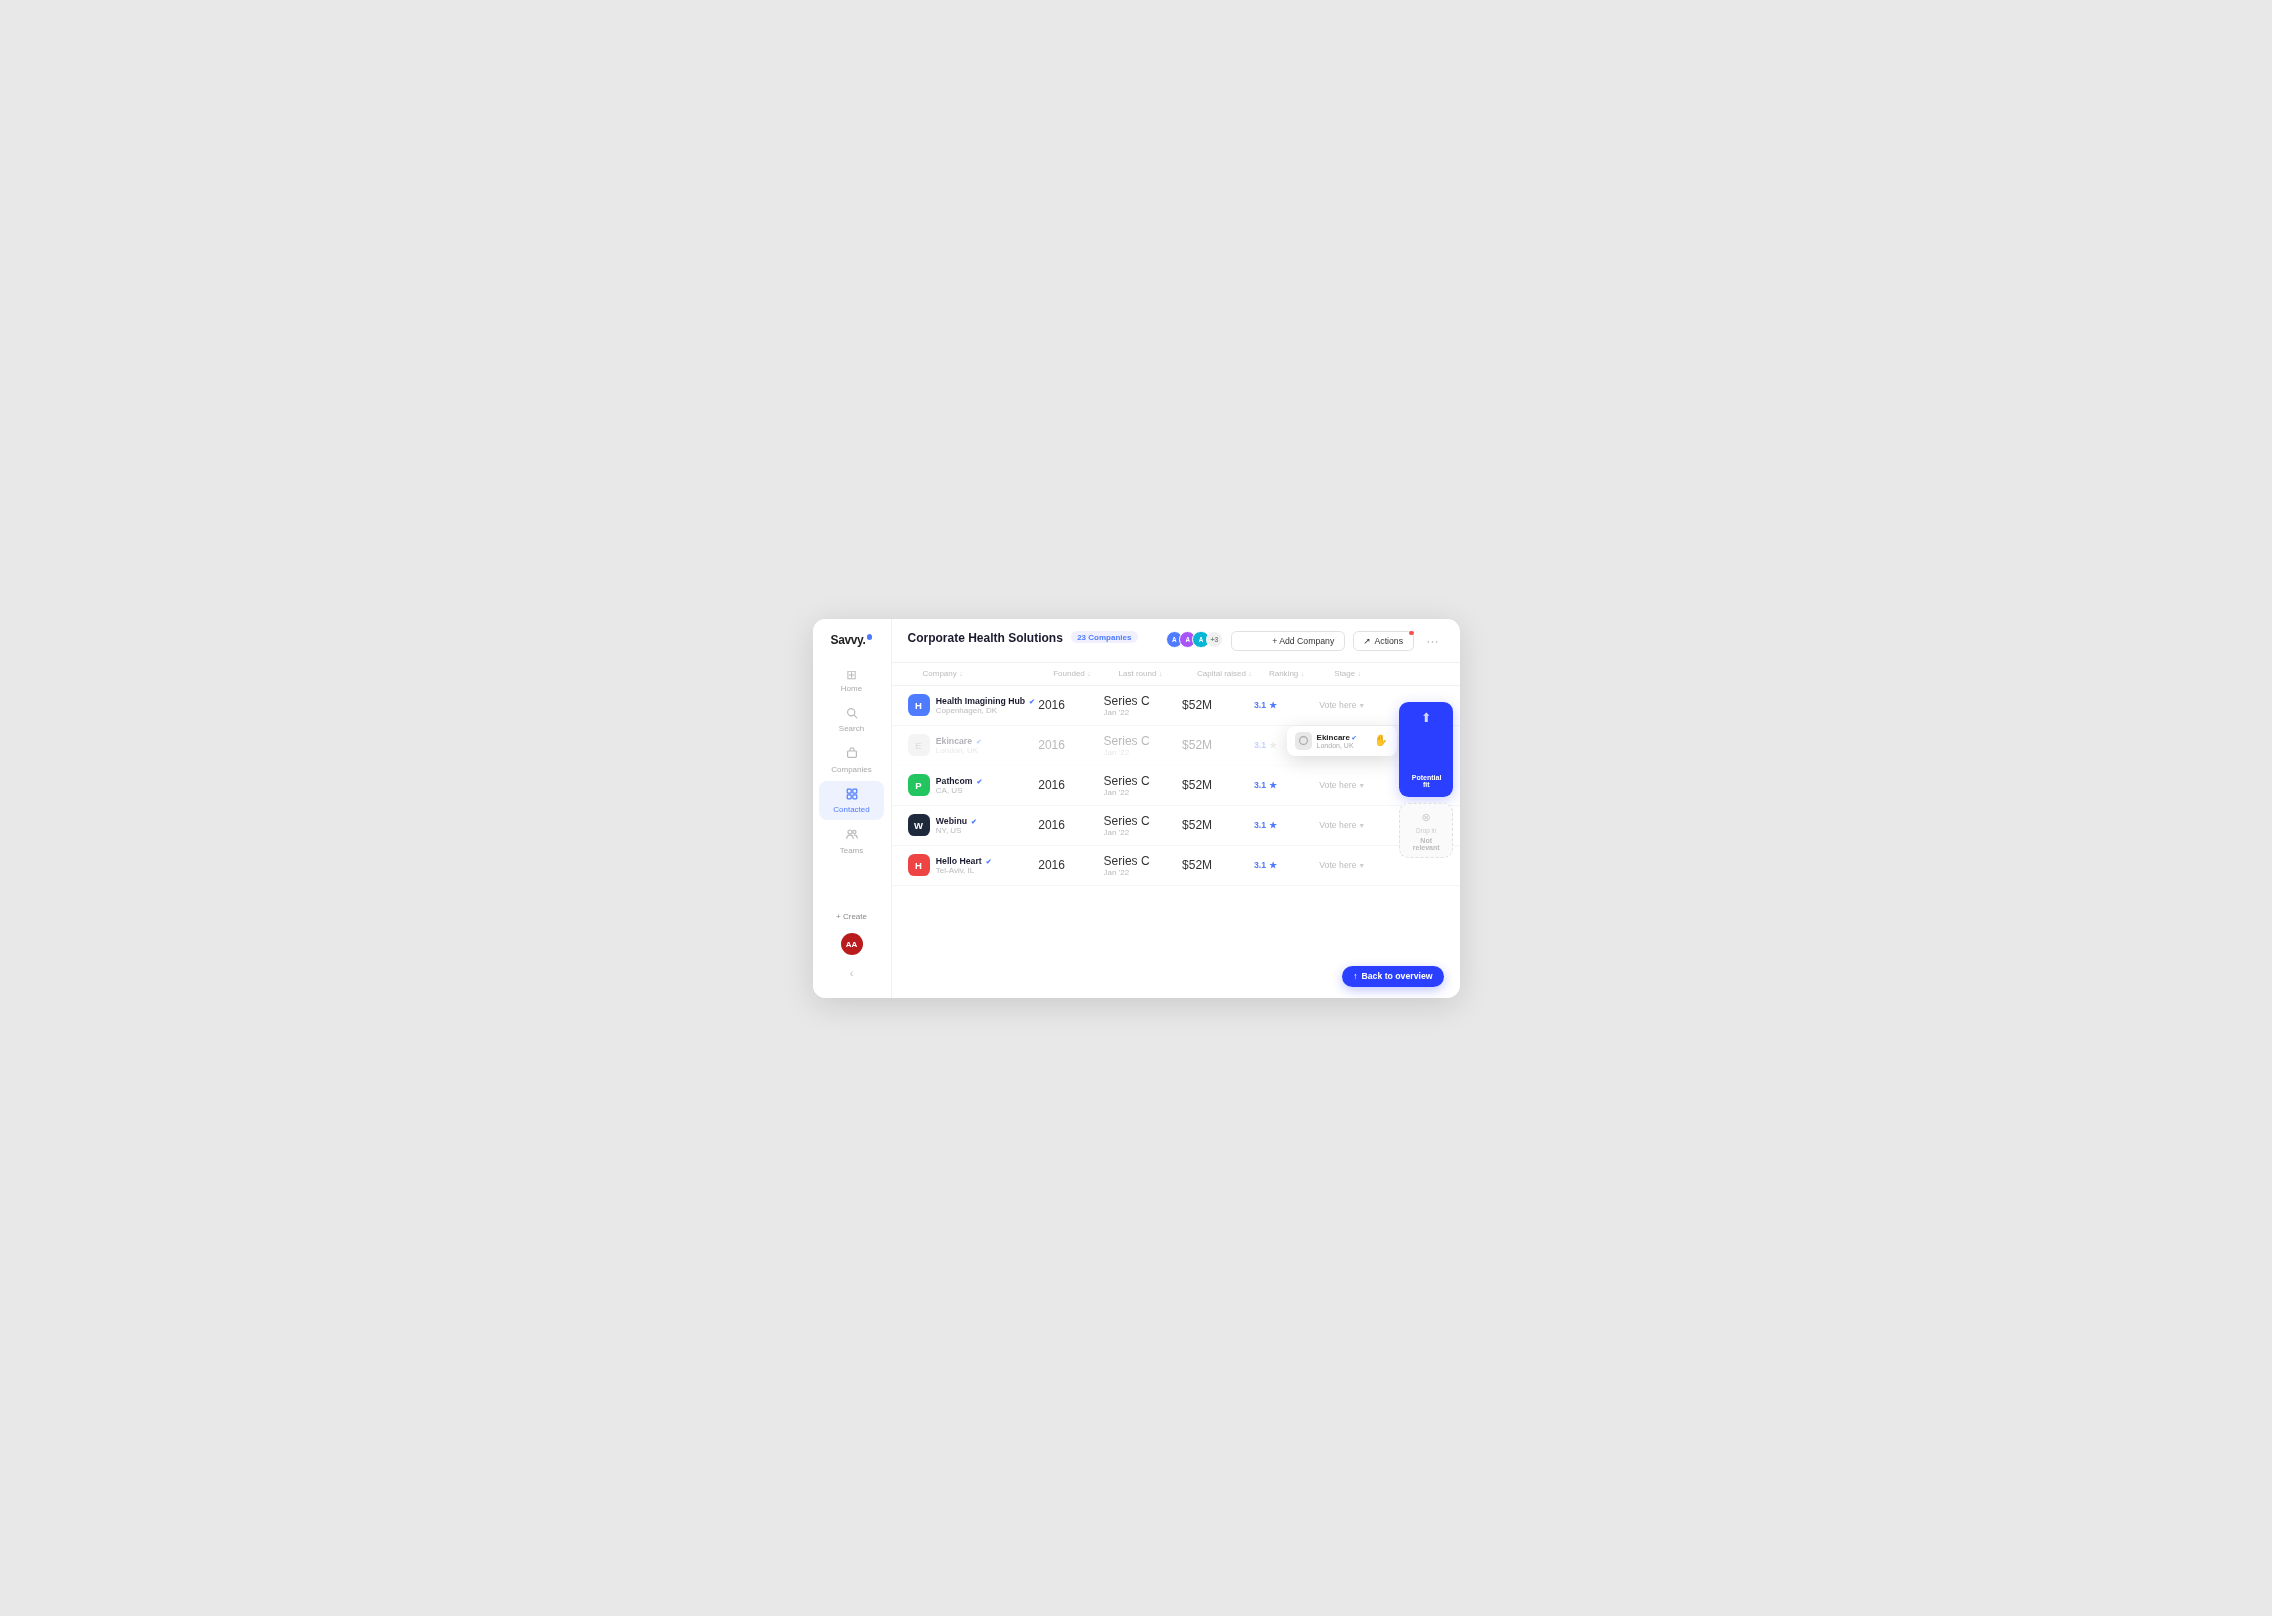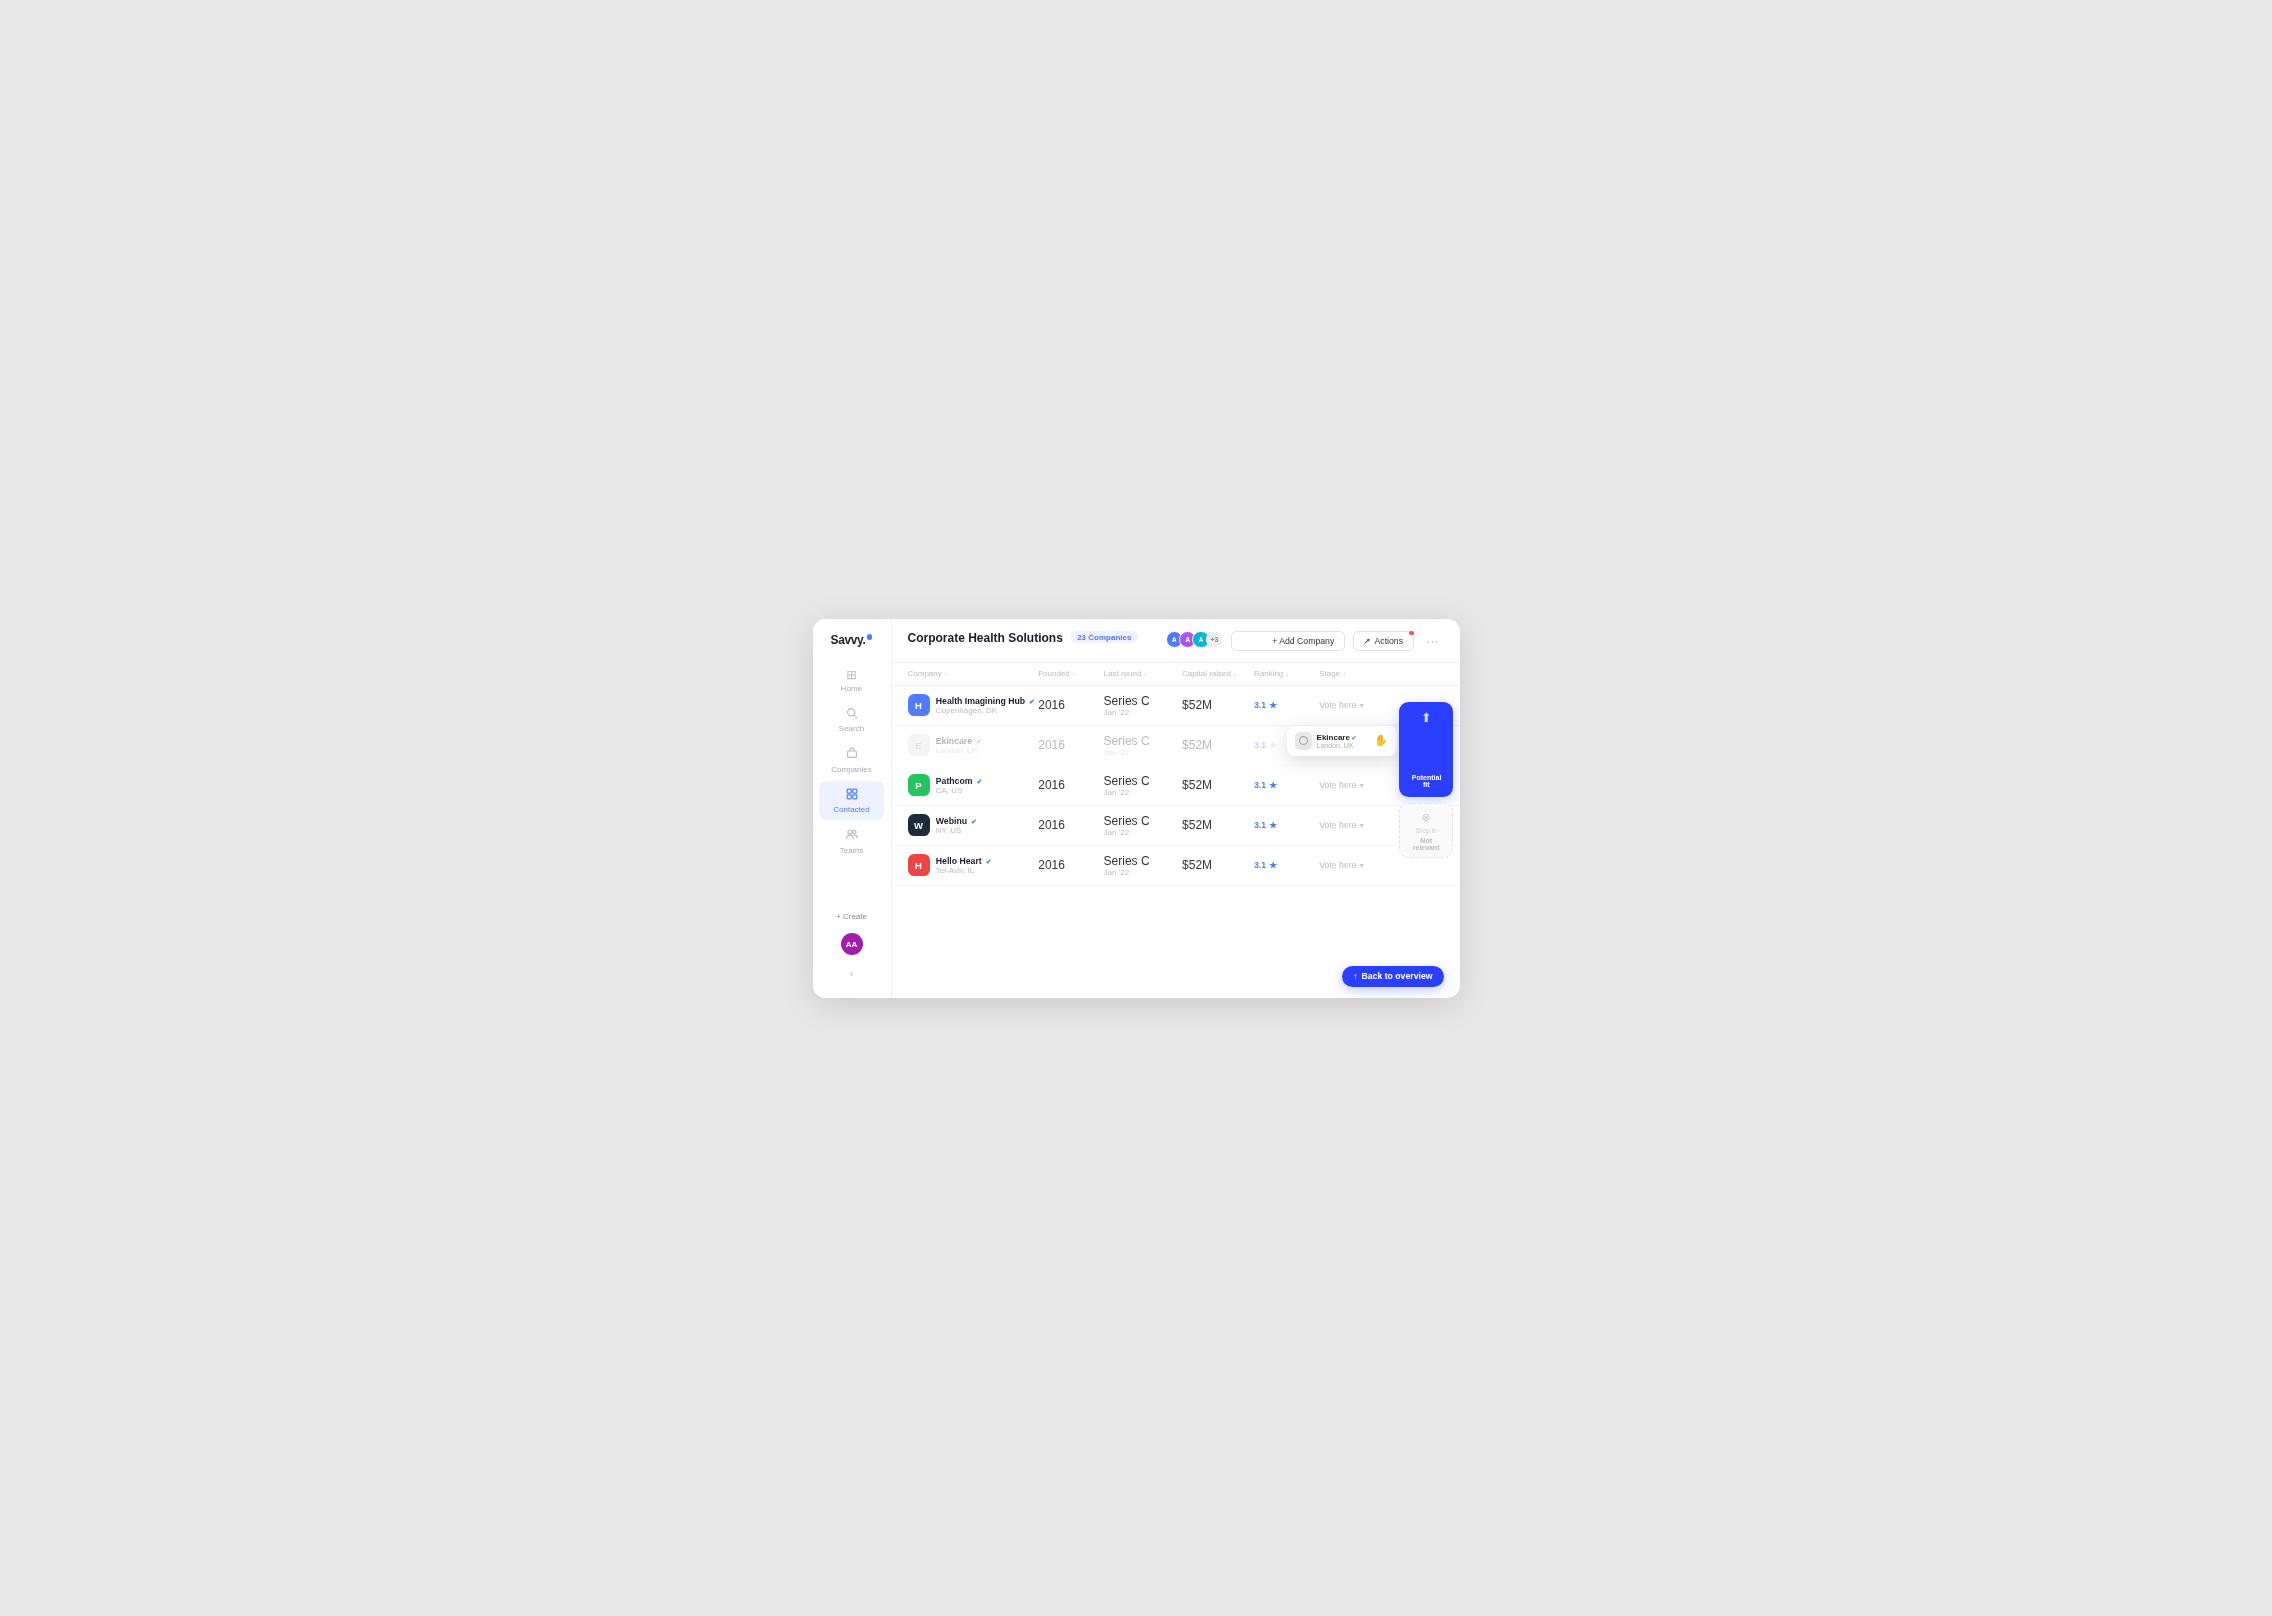--- a/index.html
+++ b/index.html
@@ -94,21 +94,21 @@
       font-size: 8px;
       cursor: pointer;
       padding: 4.7px 6.3px;
       border-radius: 6.3px;
       font-weight: 500;
       text-align: right;
     }
     .avatar-settings {
       width: 22px; height: 22px;
       border-radius: 50%;
-      background: #a21caf;
+      background: #b91c1c;
       color: #fff;
       font-size: 8px;
       font-weight: 700;
       display: flex; align-items: center; justify-content: center;
       cursor: pointer;
     }
     .collapse-btn {
       color: #bbb;
       font-size: 11px;
       cursor: pointer;
@@ -258,20 +258,21 @@
       border-bottom: 0.8px solid #f0f0f0;
       background: #fff;
     }
     .th {
       font-size: 8px;
       color: #bbb;
       font-weight: 500;
       display: flex;
       align-items: center;
       gap: 2.4px;
+      margin-left: 15px;
     }
     .th-sort { color: #ccc; font-size: 7px; }
     .table-row {
       display: grid;
       grid-template-columns: 2fr 1fr 1.2fr 1.1fr 1fr 1.4fr 0.5fr;
       padding: 8px 16px;
       border-bottom: 0.8px solid #f5f5f5;
       align-items: center;
       transition: background 0.1s;
     }

